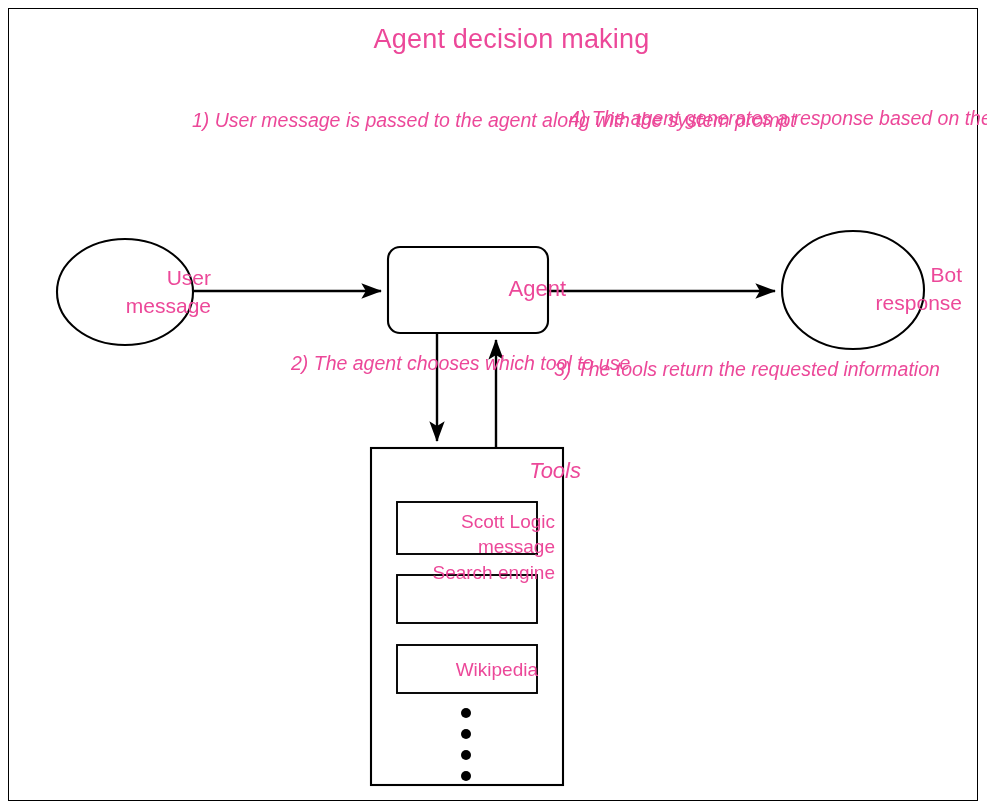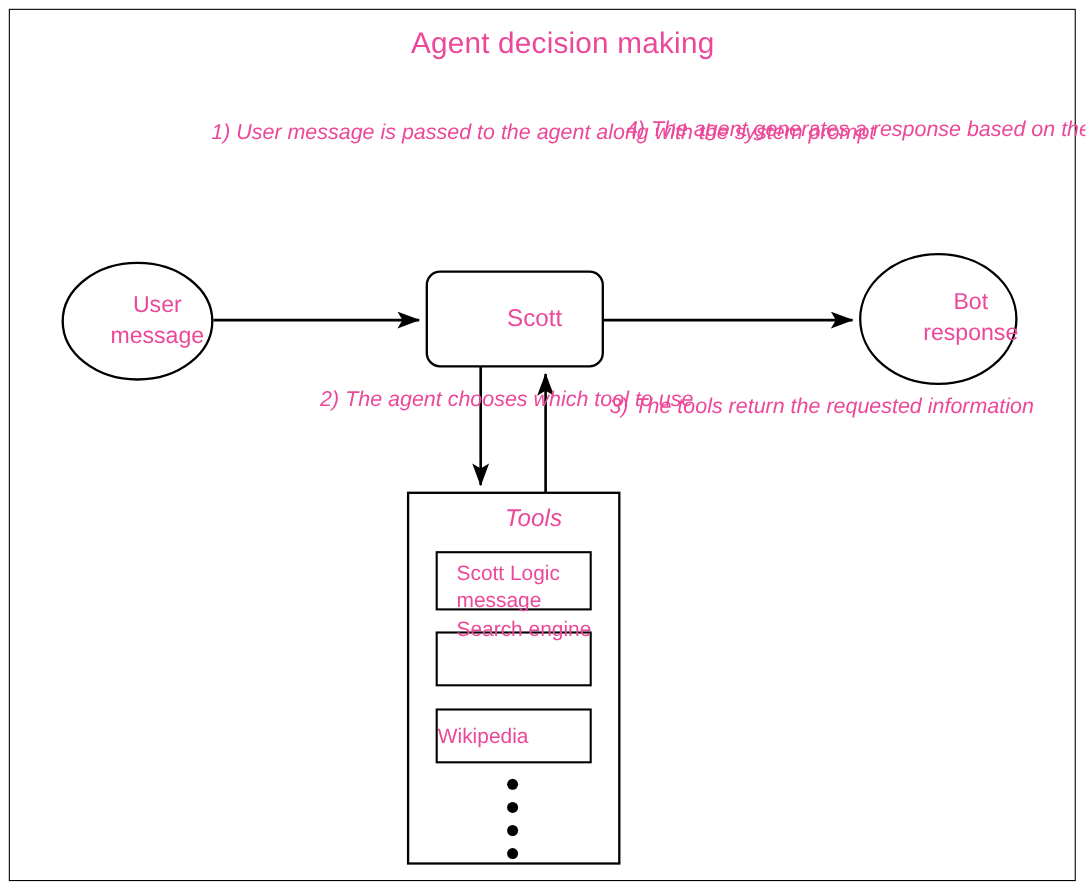--- a/index.html
+++ b/index.html
@@ -50,31 +50,31 @@
     font-size: 19.5px;
     line-height: 29px;
     font-weight: 500;
   }
   #note-1 { left: 174px; top: 106px; width: 230px; }
   #note-4 { left: 551px; top: 104px; width: 250px; }
   #note-2 { left: 273px; top: 349px; width: 150px; }
   #note-3 { left: 536px; top: 355px; width: 210px; }
 
   .node-label {
-    text-align: center;
+    text-align: right;
     font-size: 21px;
     line-height: 28px;
   }
   #label-user-message { left: 57px; top: 264px; width: 136px; }
   #label-bot-response { left: 785px; top: 261px; width: 159px; }
   #label-agent { left: 388px; top: 275px; width: 160px; font-size: 22px; }
   #label-tools { left: 371px; top: 457px; width: 192px; font-size: 22px; font-style: italic; }
 
   .tool-label {
-    text-align: left;
+    text-align: right;
     font-size: 19px;
     line-height: 25px;
   }
   #label-tool-0 { left: 397px; top: 509px; width: 140px; }
   #label-tool-1 { left: 397px; top: 560px; width: 140px; }
   #label-tool-2 { left: 380px; top: 657px; width: 140px; }
 </style>
 </head>
 <body>
 
@@ -119,21 +119,21 @@
 
   <div class="txt note" id="note-1">1) User message is passed to the agent along with the system prompt</div>
   <div class="txt note" id="note-4">4) The agent generates a response based on the tool result and the conversation context</div>
   <div class="txt note" id="note-2">2) The agent chooses which tool to use</div>
   <div class="txt note" id="note-3">3) The tools return the requested information</div>
 
   <div class="txt node-label" id="label-user-message"><span>User</span><br><span>message</span></div>
 
   <div class="txt node-label" id="label-bot-response"><span>Bot</span><br><span>response</span></div>
 
-  <div class="txt node-label" id="label-agent">Scott</div>
+  <div class="txt node-label" id="label-agent">Agent</div>
 
   <div class="txt node-label" id="label-tools">Tools</div>
 
   <div class="txt tool-label" id="label-tool-0"><span>Scott Logic</span><br><span>message</span></div>
 
   <div class="txt tool-label" id="label-tool-1">Search engine</div>
 
   <div class="txt tool-label" id="label-tool-2">Wikipedia</div>
 
 </div>

